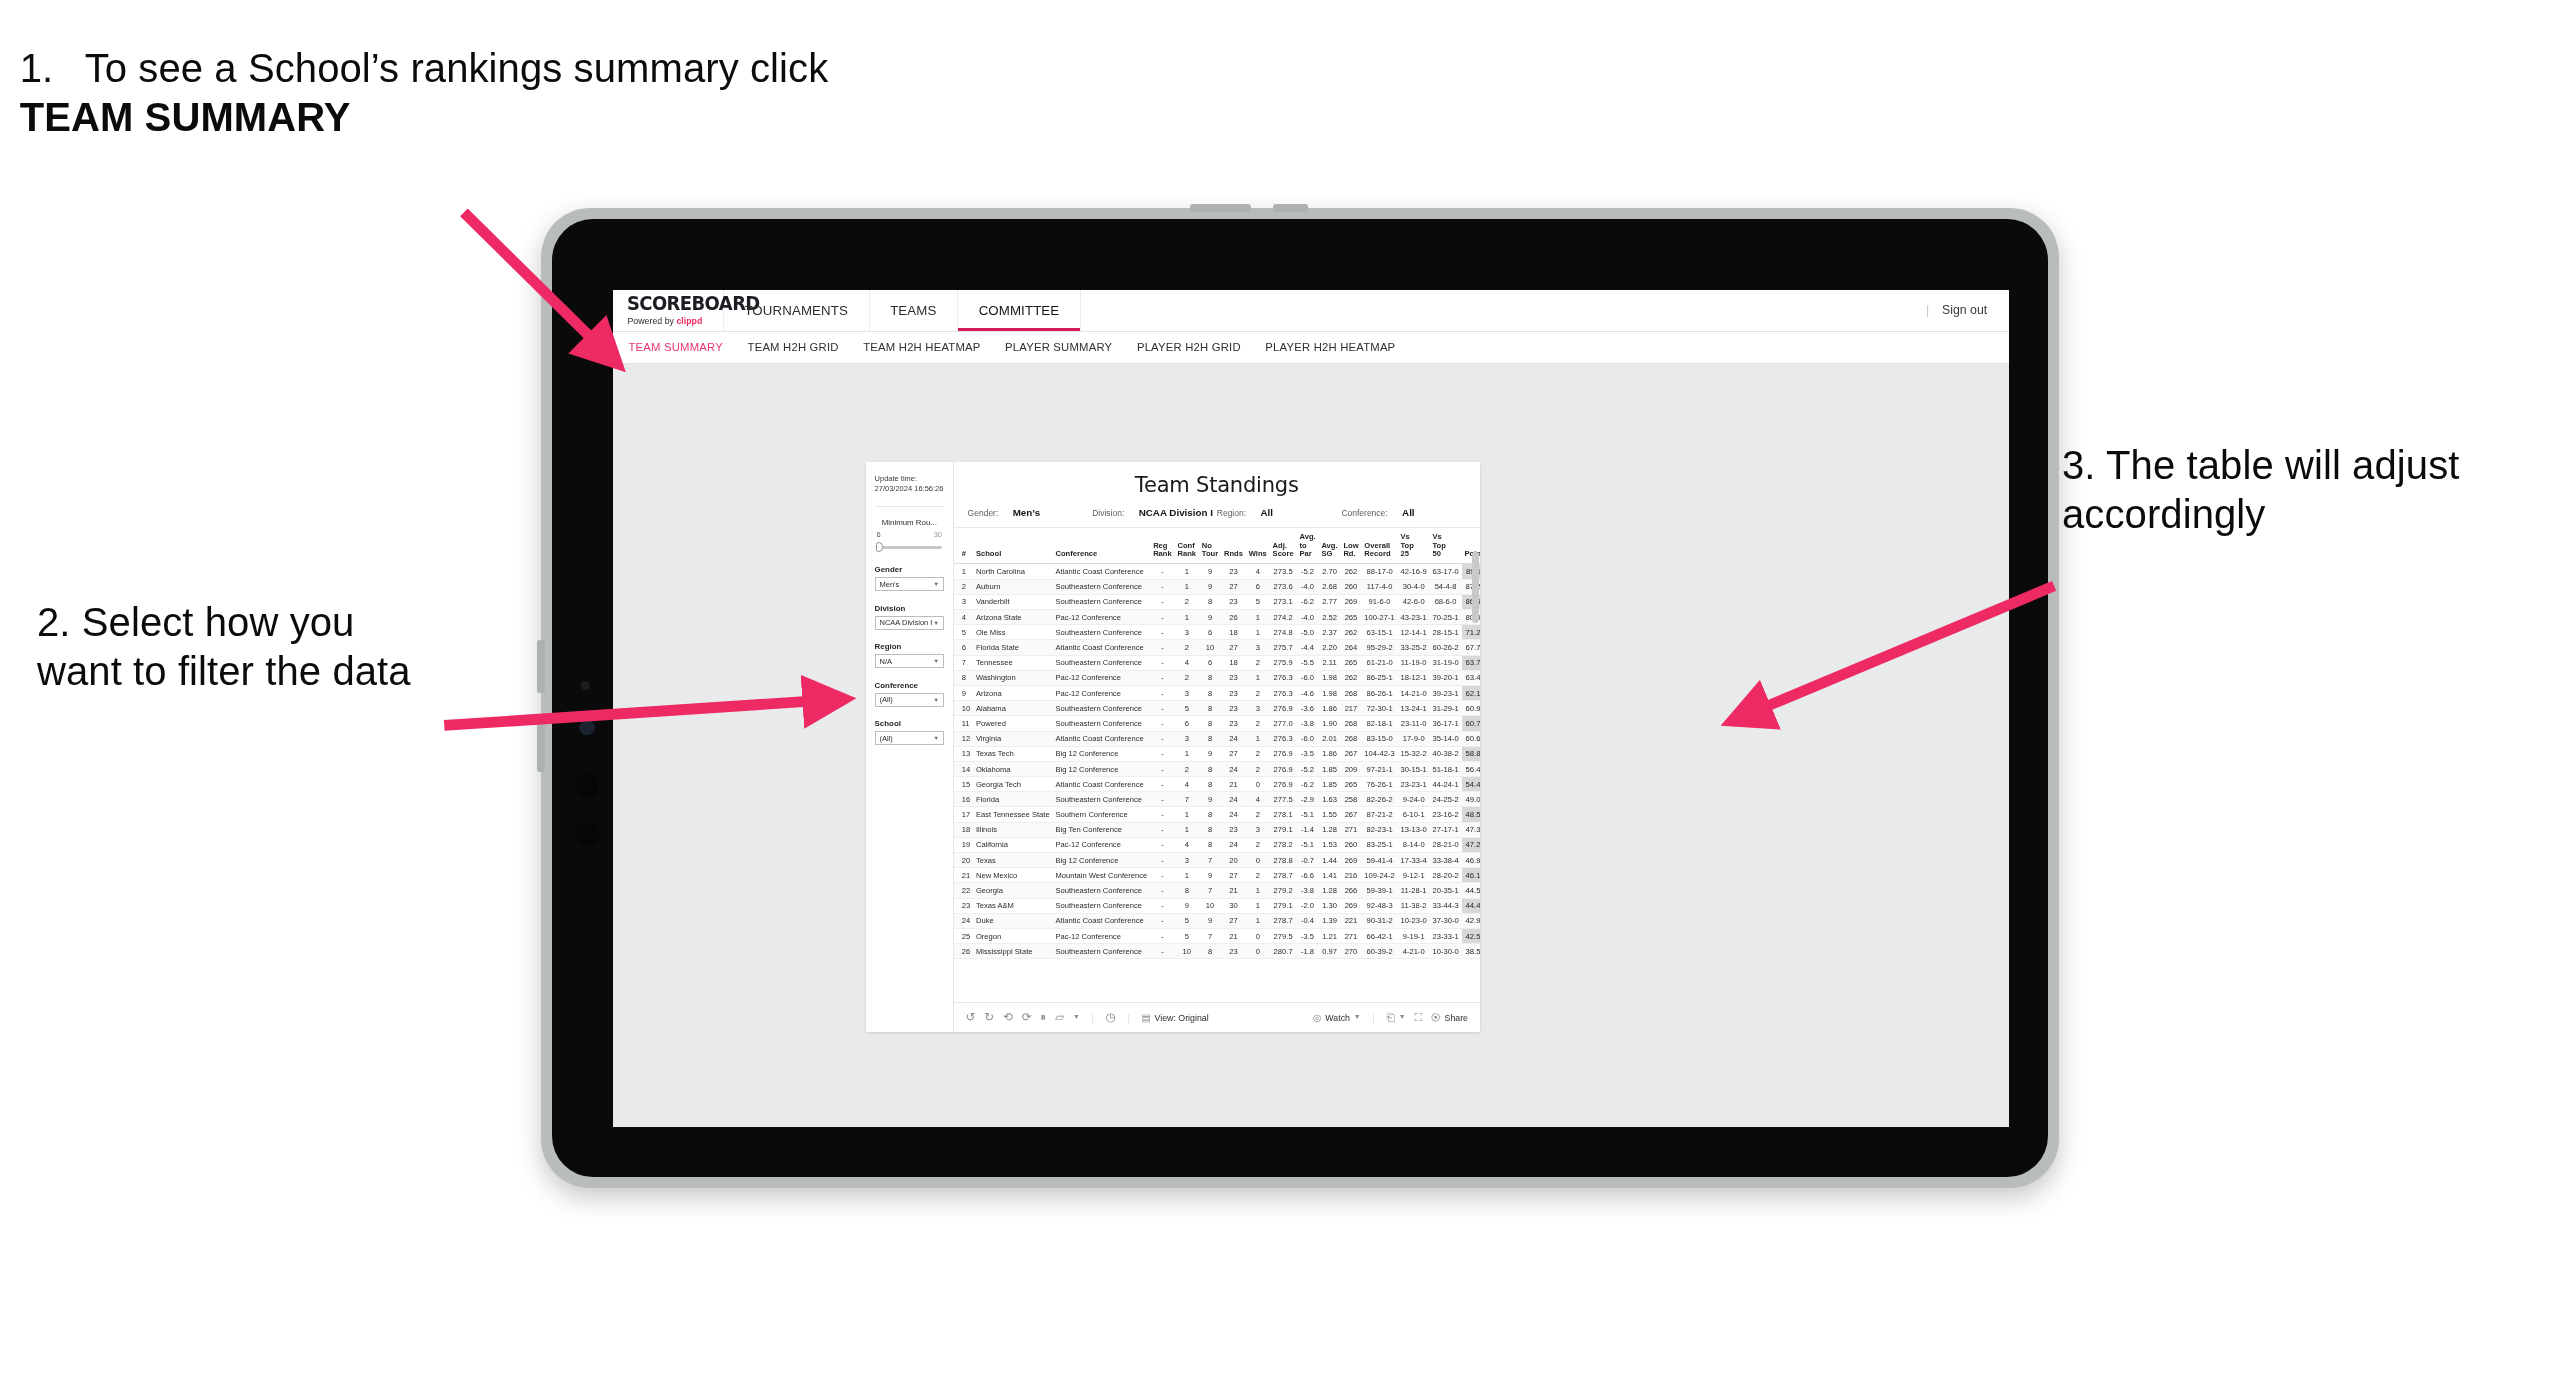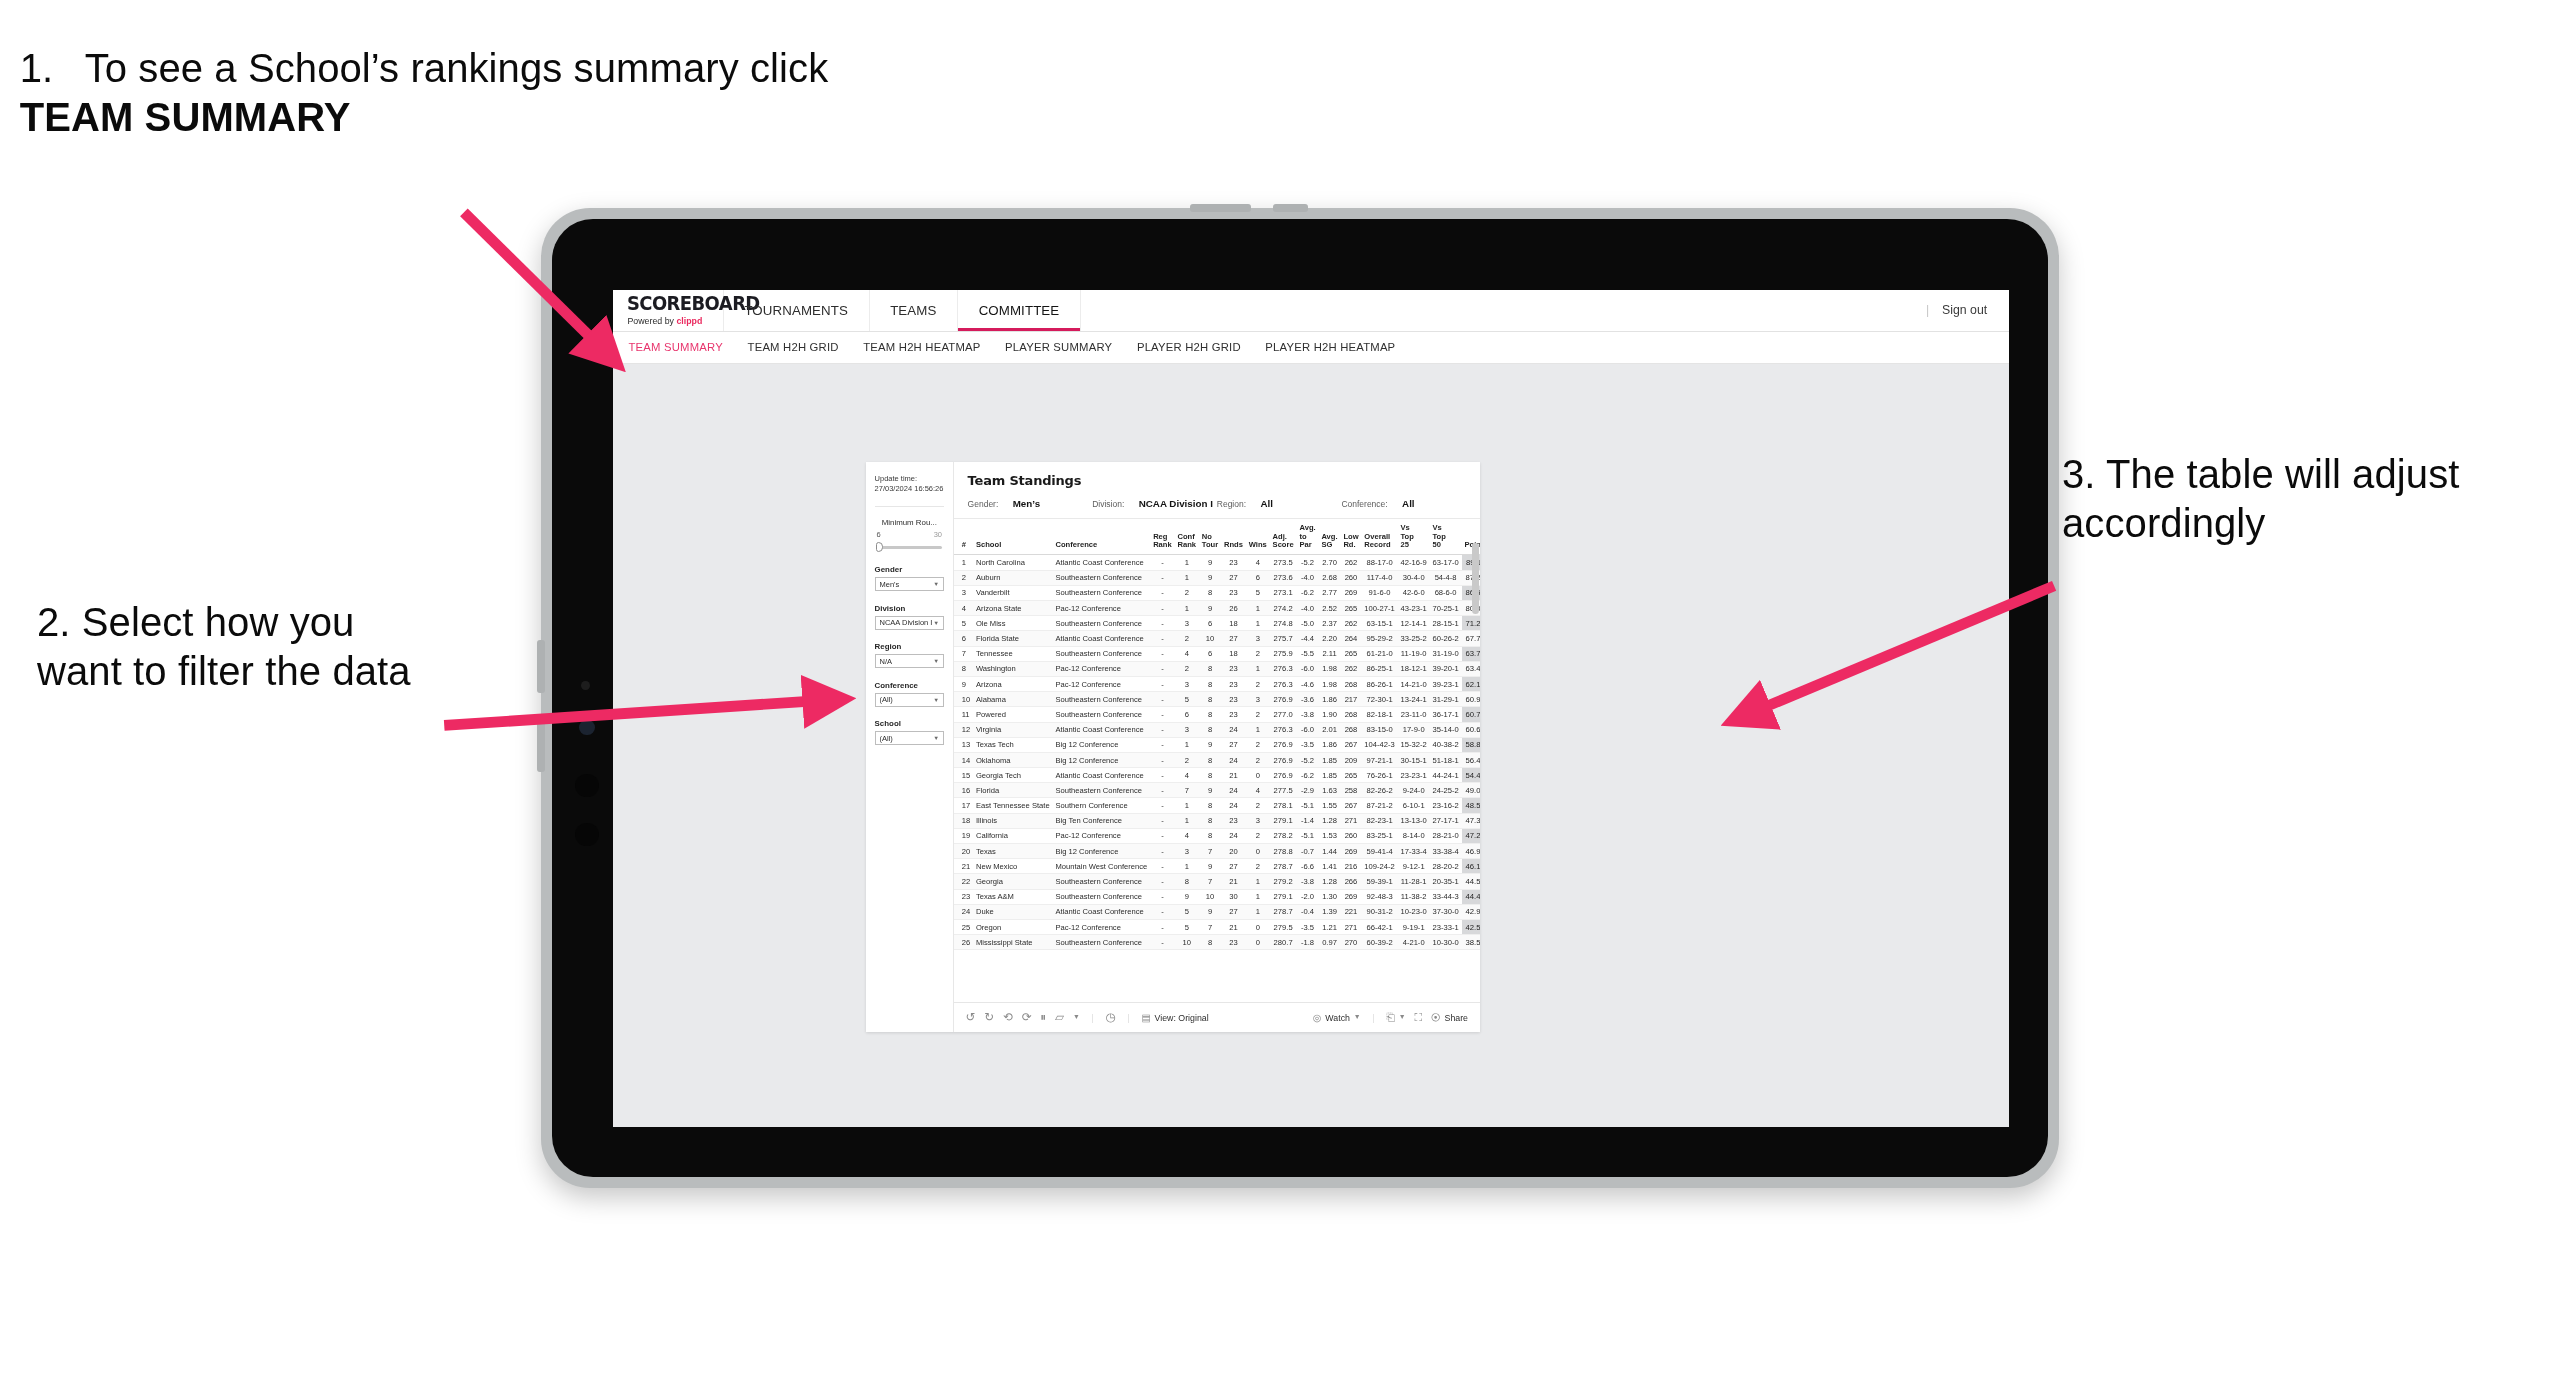--- a/index.html
+++ b/index.html
@@ -18,21 +18,21 @@
     font-size: 40px;
     line-height: 1.22;
     font-family: "Liberation Sans", sans-serif;
     letter-spacing: 0.1px;
   }
   #annot1 { left: 19.7px; top: 44px; width: 816px; }
   #annot1 .num { position: absolute; left: 0; top: 0; }
   #annot1 .body { margin-left: 65px; }
   #annot1 b { font-weight: 700; }
   #annot2 { left: 37px; top: 598px; width: 413px; }
-  #annot3 { left: 2062px; top: 450px; width: 511px; }
+  #annot3 { left: 2062px; top: 441px; width: 511px; }
 
   
   .arrow-svg { position: absolute; left:0; top:0; width:2576px; height:1386px; pointer-events:none; }
 
   
   #tablet {
     position: absolute;
     left: 541px; top: 208px;
     width: 1518px; height: 980px;
     background: #b9bcbd;
@@ -139,21 +139,21 @@
     display:flex; align-items:center; justify-content:space-between;
     padding: 0 3.9px 0 3.9px; font-size:7.5px; color:#2b2b2b; cursor:pointer;
   }
   .fselect .caret { font-size:5.9px; color:#6b6b6b; }
 
   
   #datapane { flex:1; display:flex; flex-direction:column; min-width:0; position:relative; }
   #viz-head { padding: 10.8px 13.8px 8.8px 13.8px; border-bottom:1px solid #e9e9e9; }
   #viz-title {
     font-family:"DejaVu Sans", sans-serif;
-    font-size: 13px; font-weight:700; color:#1a1a1a; letter-spacing:-0.2px;
+    font-size: 21px; font-weight:400; color:#1a1a1a; letter-spacing:-0.2px;text-align:center;
   }
   #viz-meta { display:flex; margin-top: 10.8px; font-size: 8.5px; color:#3a3a3a; }
   #viz-meta .cell { width: 141px; }
   #viz-meta .k { color:#5d5d5d; }
   #viz-meta .v { font-weight:700; color:#141414; font-size:9.8px;margin-left:12px; }
 
   
   #tablewrap { flex:1; overflow:hidden; position:relative; }
   table.standings { border-collapse:collapse; width: 100%; font-size: 7.6px; color:#2b2b2b; }
   table.standings th {

